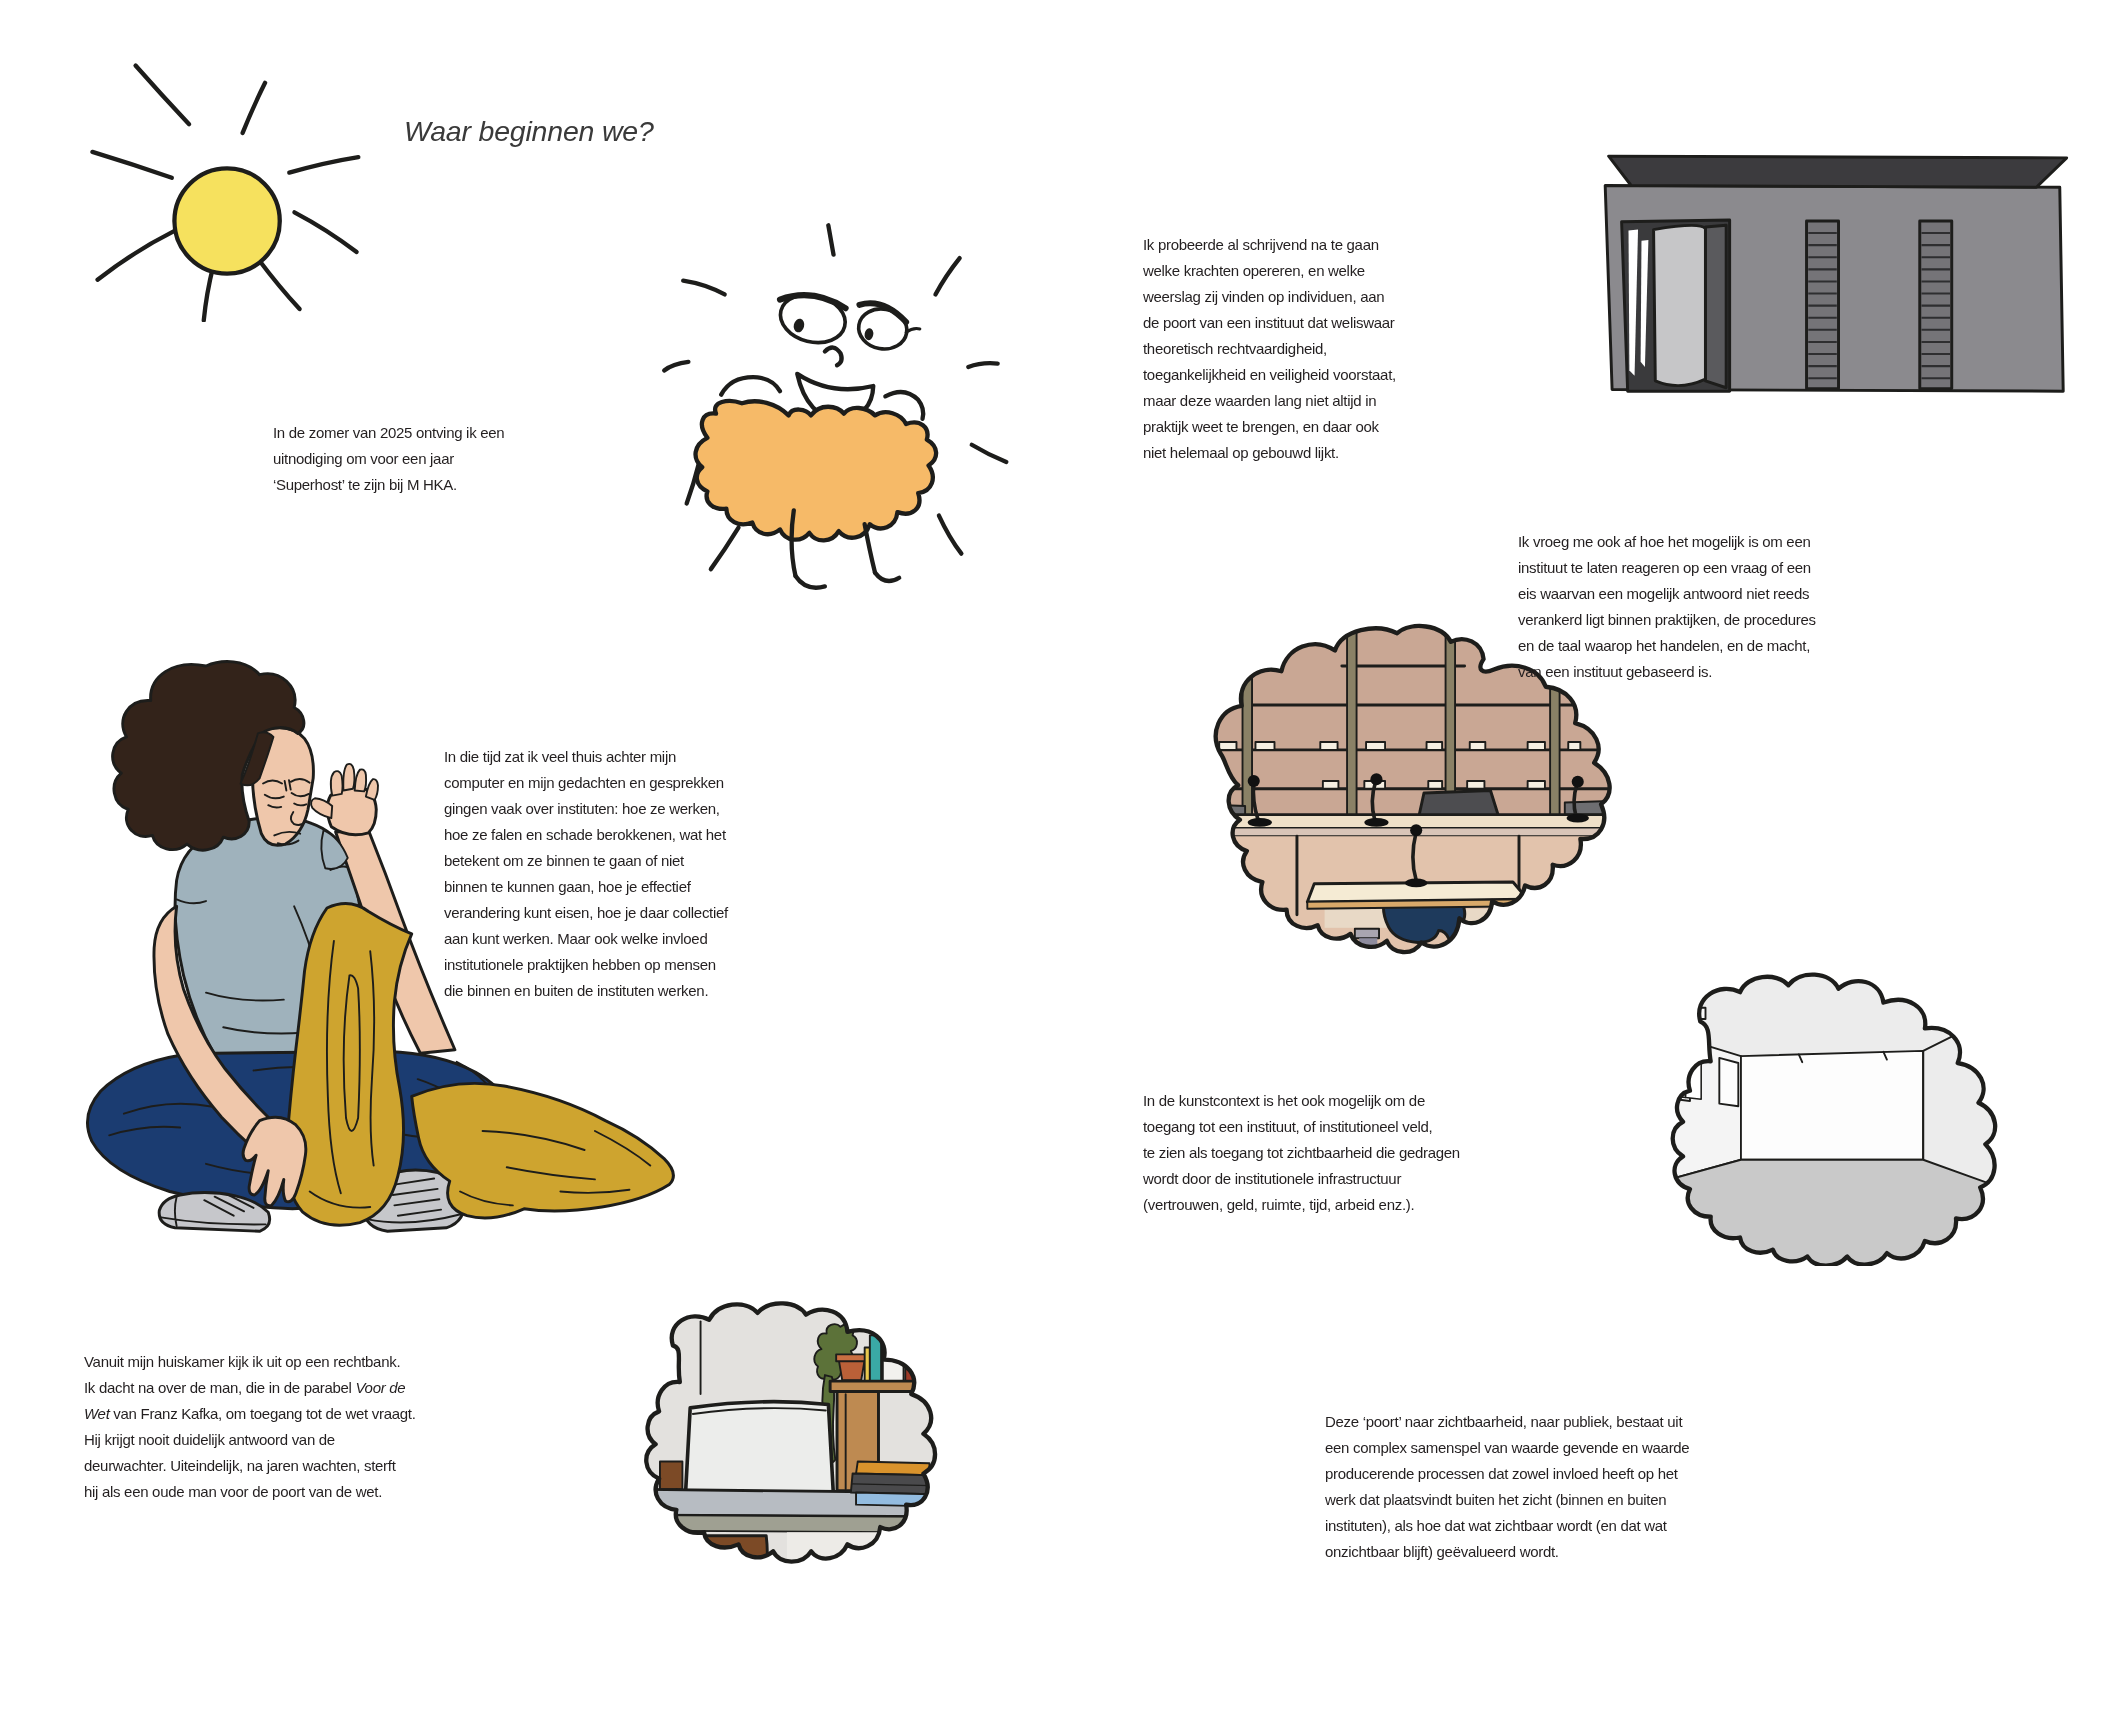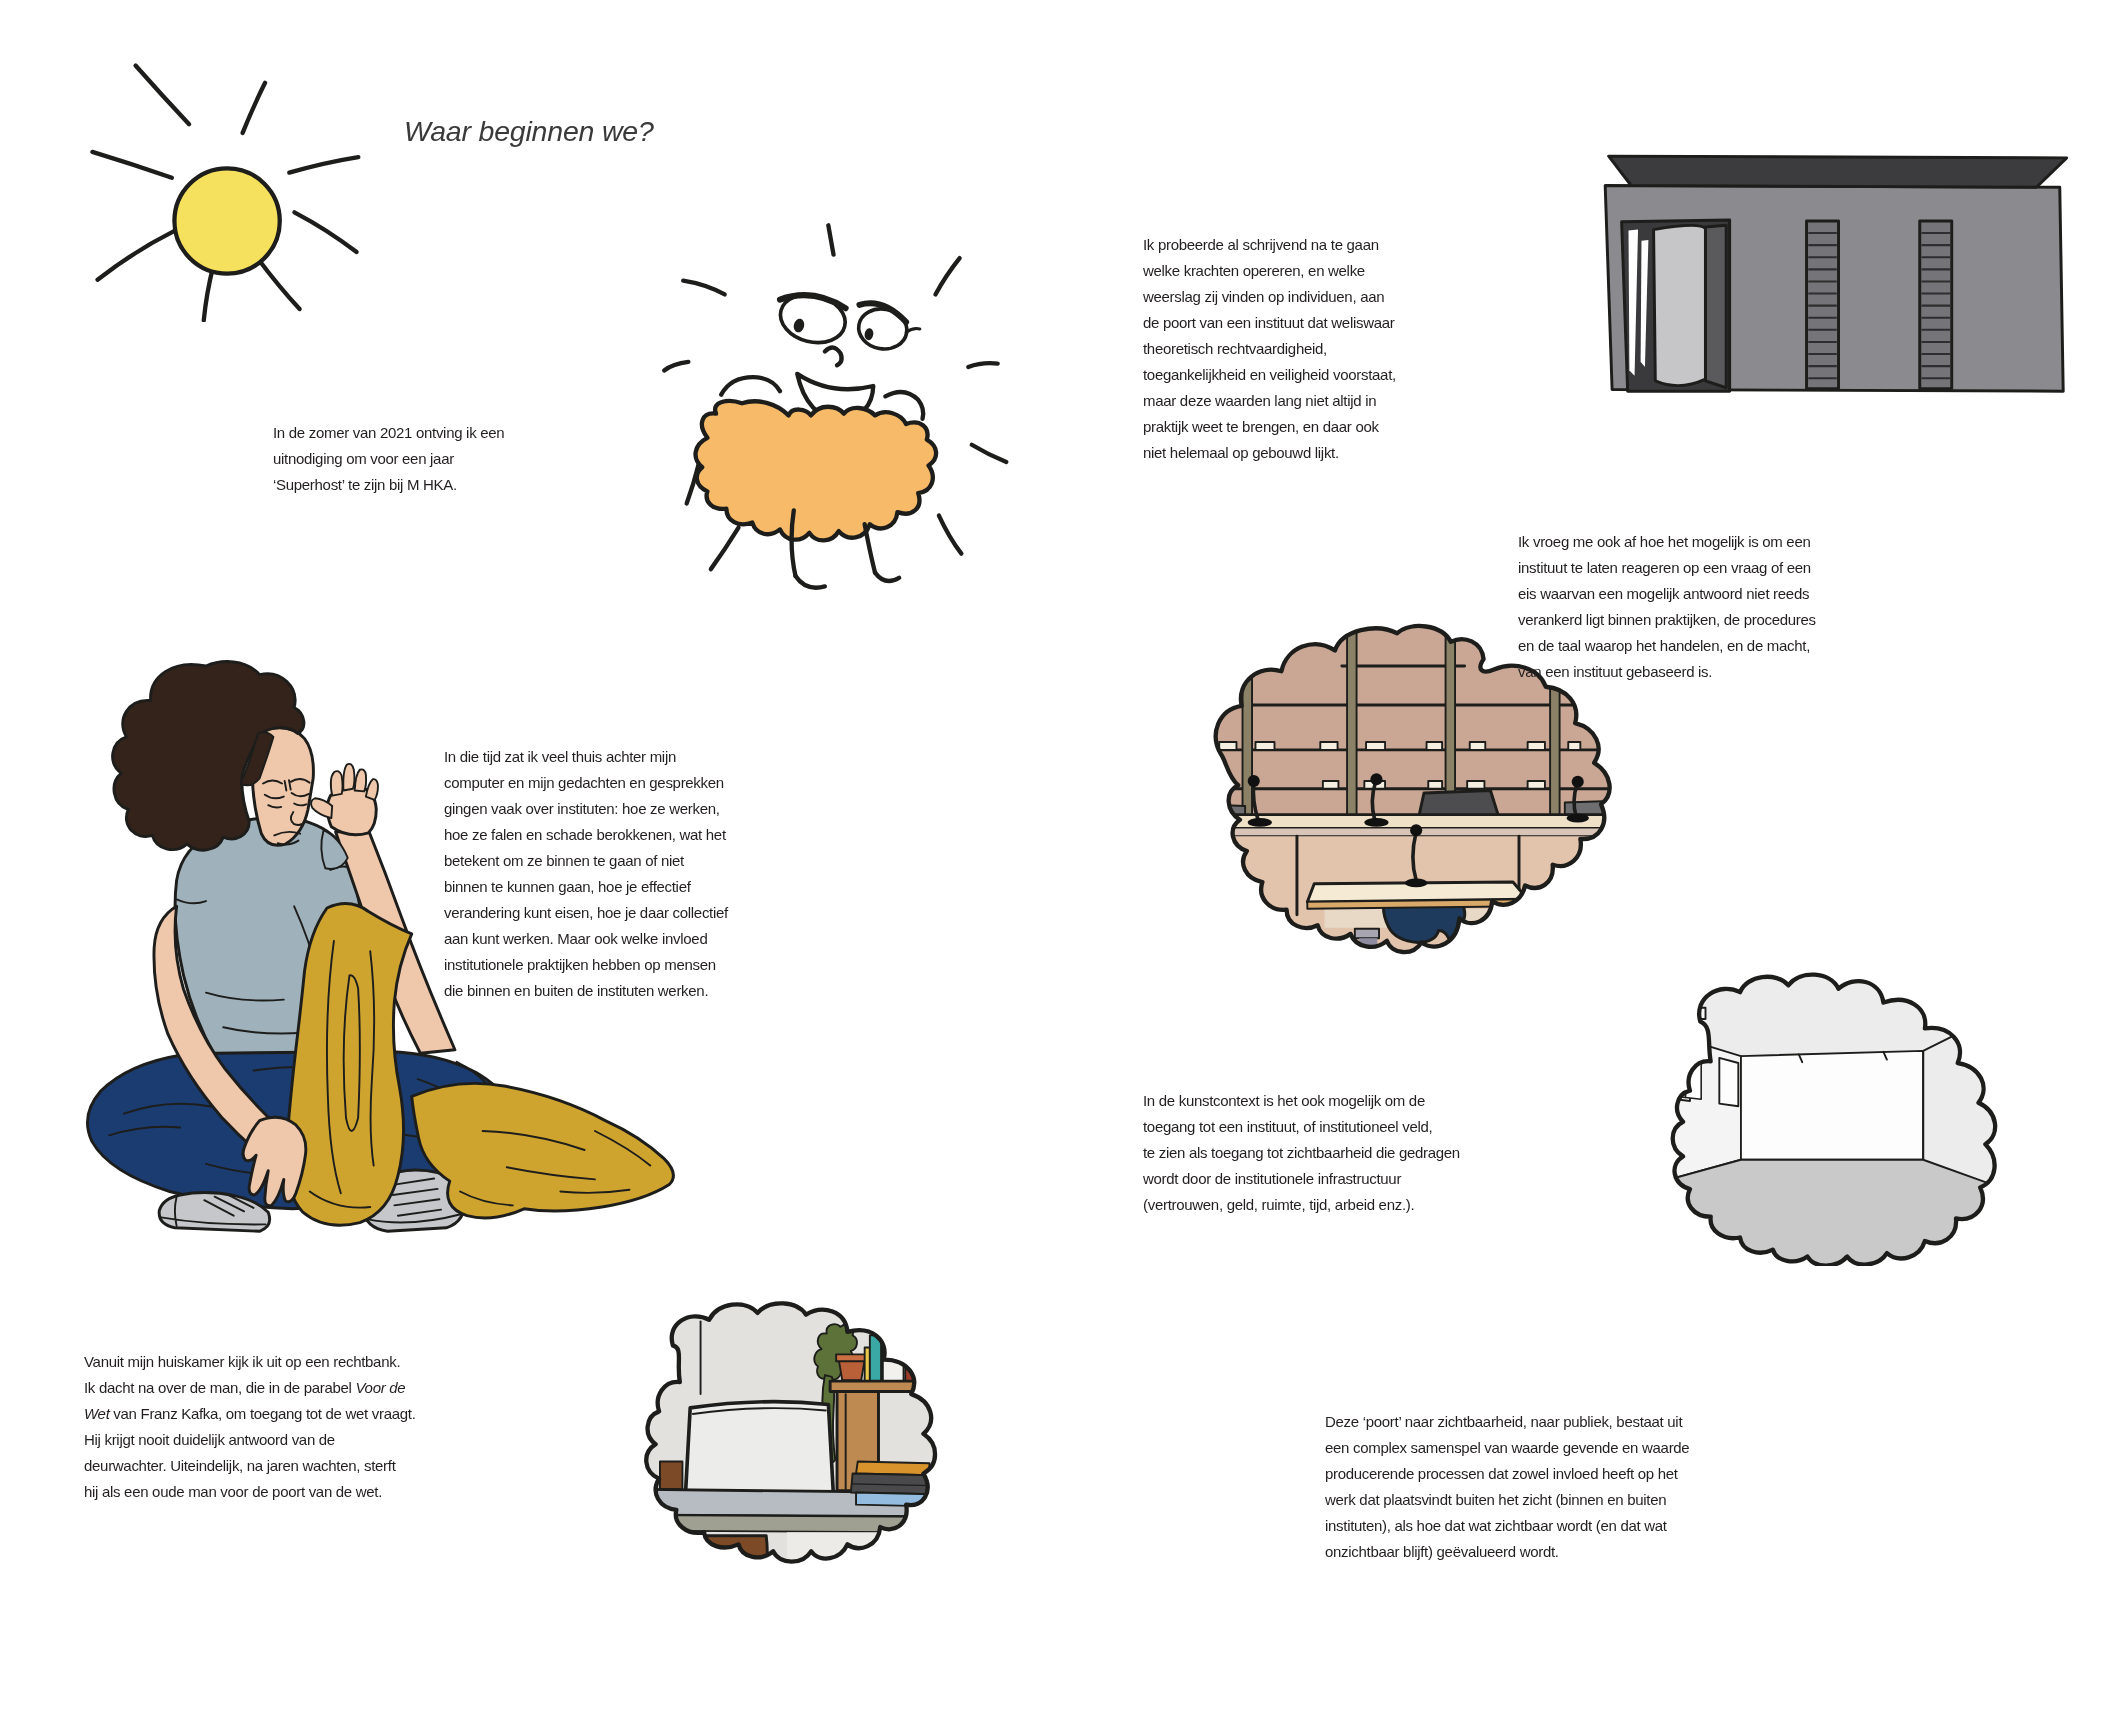--- a/index.html
+++ b/index.html
@@ -341,21 +341,21 @@
   <div class="tb" style="left:1143px;top:232px;width:406px">Ik probeerde al schrijvend na te gaan
 welke krachten opereren, en welke
 weerslag zij vinden op individuen, aan
 de poort van een instituut dat weliswaar
 theoretisch rechtvaardigheid,
 toegankelijkheid en veiligheid voorstaat,
 maar deze waarden lang niet altijd in
 praktijk weet te brengen, en daar ook
 niet helemaal op gebouwd lijkt.</div>
 
-  <div class="tb" style="left:273px;top:420px;width:380px">In de zomer van 2021 ontving ik een
+  <div class="tb" style="left:273px;top:420px;width:380px">In de zomer van 2025 ontving ik een
 uitnodiging om voor een jaar
 ‘Superhost’ te zijn bij M HKA.</div>
 
   <div class="tb right" style="left:1518px;top:529px;width:519px">Ik vroeg me ook af hoe het mogelijk is om een
 instituut te laten reageren op een vraag of een
 eis waarvan een mogelijk antwoord niet reeds
 verankerd ligt binnen praktijken, de procedures
 en de taal waarop het handelen, en de macht,
 van een instituut gebaseerd is.</div>
 

